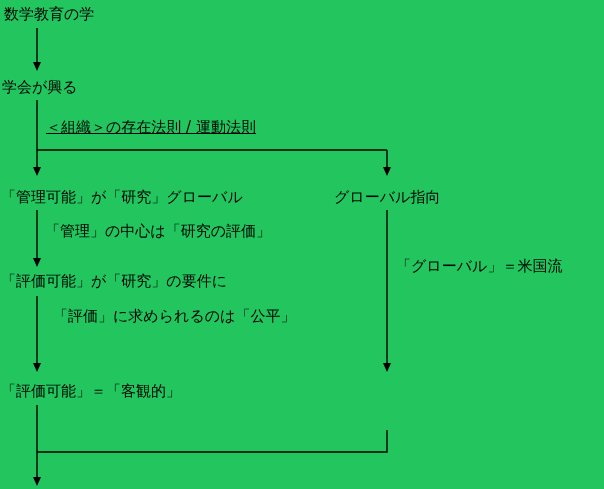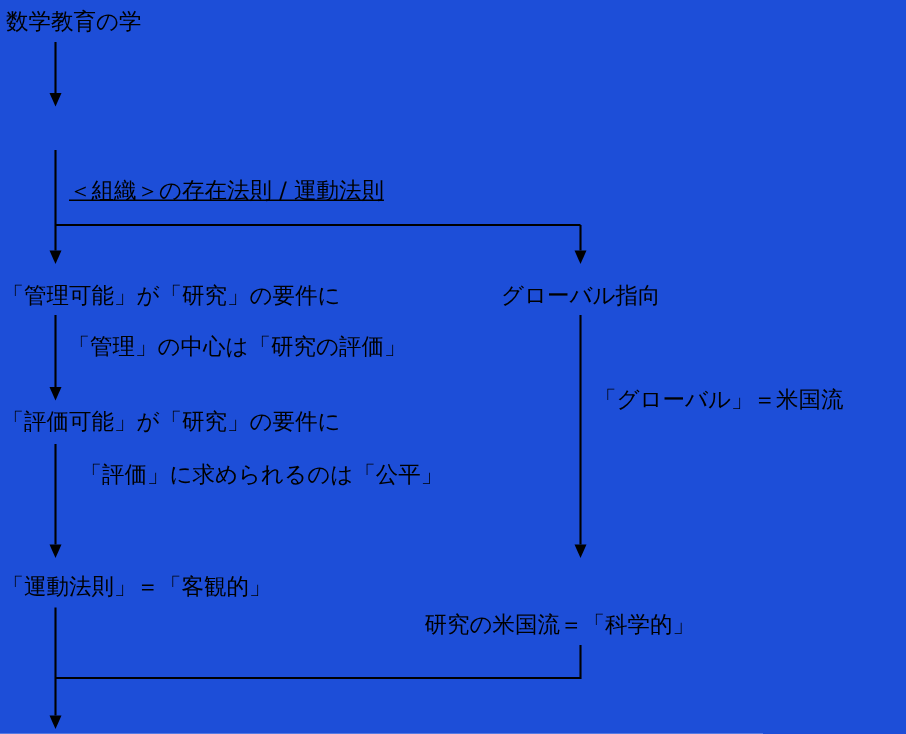--- a/index.html
+++ b/index.html
@@ -7,21 +7,21 @@
     padding: 0;
   }
   body {
     background: #ffffff;
     font-family: "DejaVu Sans", "Liberation Sans", sans-serif;
   }
   .canvas {
     position: relative;
     width: 604px;
     height: 489px;
-    background: #1d4ed8;
+    background: #22c55e;
     overflow: hidden;
   }
   .label {
     position: absolute;
     font-size: 15px;
     line-height: 1.2;
     color: #000000;
     white-space: nowrap;
   }
   svg.wires {
@@ -77,34 +77,34 @@
 
     <g>
       <polyline class="wire" points="387,430 387,452 37,452"></polyline>
       <line class="wire" x1="37" y1="405" x2="37" y2="477"></line>
       <polygon class="head" points="33,477 41,477 37,486"></polygon>
     </g>
   </svg>
 
   <div class="label" style="left:4px; top:5px;">数学教育の学</div>
 
+  <div class="label" style="left:2px; top:78px;">学会が興る</div>
 
   <div class="label" style="left:46px; top:118px;text-decoration:underline;">＜組織＞の存在法則 / 運動法則</div>
 
-  <div class="label" style="left:1px; top:188px;">「管理可能」が「研究」の要件に</div>
+  <div class="label" style="left:1px; top:188px;">「管理可能」が「研究」グローバル</div>
 
   <div class="label" style="left:45px; top:222px;">「管理」の中心は「研究の評価」</div>
 
   <div class="label" style="left:334px; top:188px;">グローバル指向</div>
 
   <div class="label" style="left:1px; top:272px;">「評価可能」が「研究」の要件に</div>
 
   <div class="label" style="left:396px; top:257px;">「グローバル」＝米国流</div>
 
   <div class="label" style="left:53px; top:307px;">「評価」に求められるのは「公平」</div>
 
 
-  <div class="label" style="left:1px; top:382px;">「運動法則」＝「客観的」</div>
+  <div class="label" style="left:1px; top:382px;">「評価可能」＝「客観的」</div>
 
 
-  <div class="label" style="left:283px; top:407px;">研究の米国流＝「科学的」</div>
 
 </div>
 
 </body></html>

